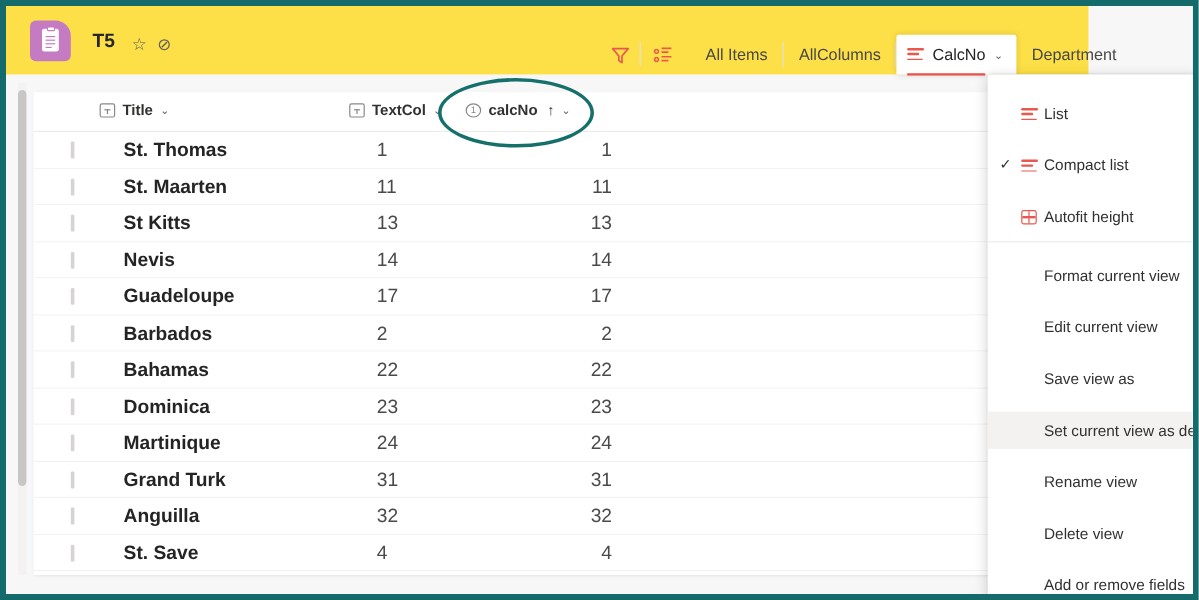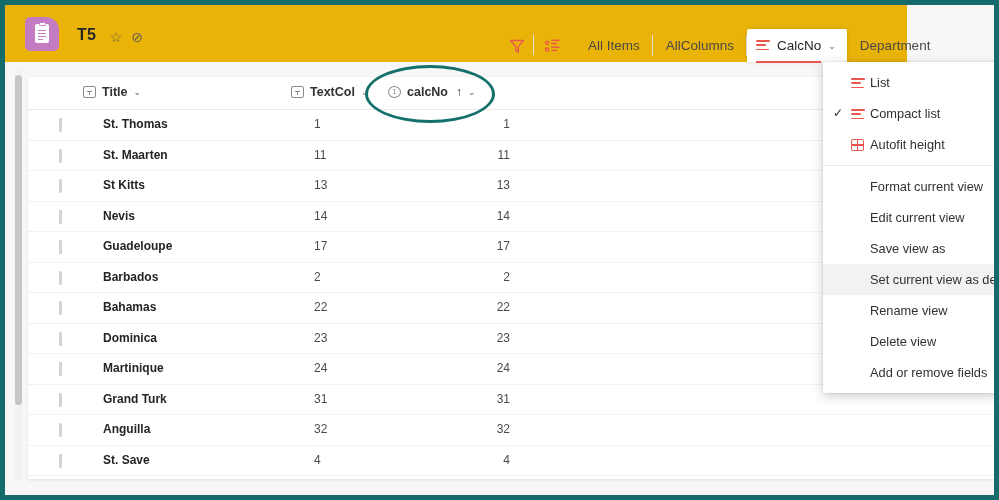--- a/index.html
+++ b/index.html
@@ -26,21 +26,21 @@
     left: 0; top: 0; right: 0; bottom: 0;
     background: #f7f7f7;
   }
 
   
   .header {
     position: absolute;
     left: 0; top: 0;
     width: 902px;
     height: 57px;
-    background: #eab308;
+    background: #fde047;
   }
   .app-logo {
     position: absolute;
     left: 20px;
     top: 12px;
     width: 34px;
     height: 34px;
     background: #c57bc2;
     border-radius: 5px 13px 5px 5px;
   }
@@ -292,21 +292,21 @@
     top: 8px;
     width: 2.5px;
     height: 14px;
     background: #d6d4d2;
     border-radius: 1px;
     cursor: pointer;
   }
   .cell {
     position: absolute;
     top: 7px;
-    font-size: 12px;
+    font-size: 16px;
     color: #323130;
     white-space: nowrap;
   }
   .cell.c-title {
     left: 75px;
     font-weight: bold;
     color: #242424;
   }
   .cell.c-text  { left: 286px; color: #4a4a4a; }
   .cell.c-calc  {
@@ -350,20 +350,21 @@
   .mi {
     position: relative;
     height: 31px;
     display: flex;
     align-items: center;
     font-size: 12.8px;
     color: #323130;
     padding-left: 47px;
     cursor: pointer;
     white-space: nowrap;
+    margin-top: 12px;
   }
   .mi.highlight { background: #f3f2f1; }
   .mi .check {
     position: absolute;
     left: 10px;
     top: 9px;
     width: 12px;
     height: 12px;
     color: #323130;
     font-size: 12px;

